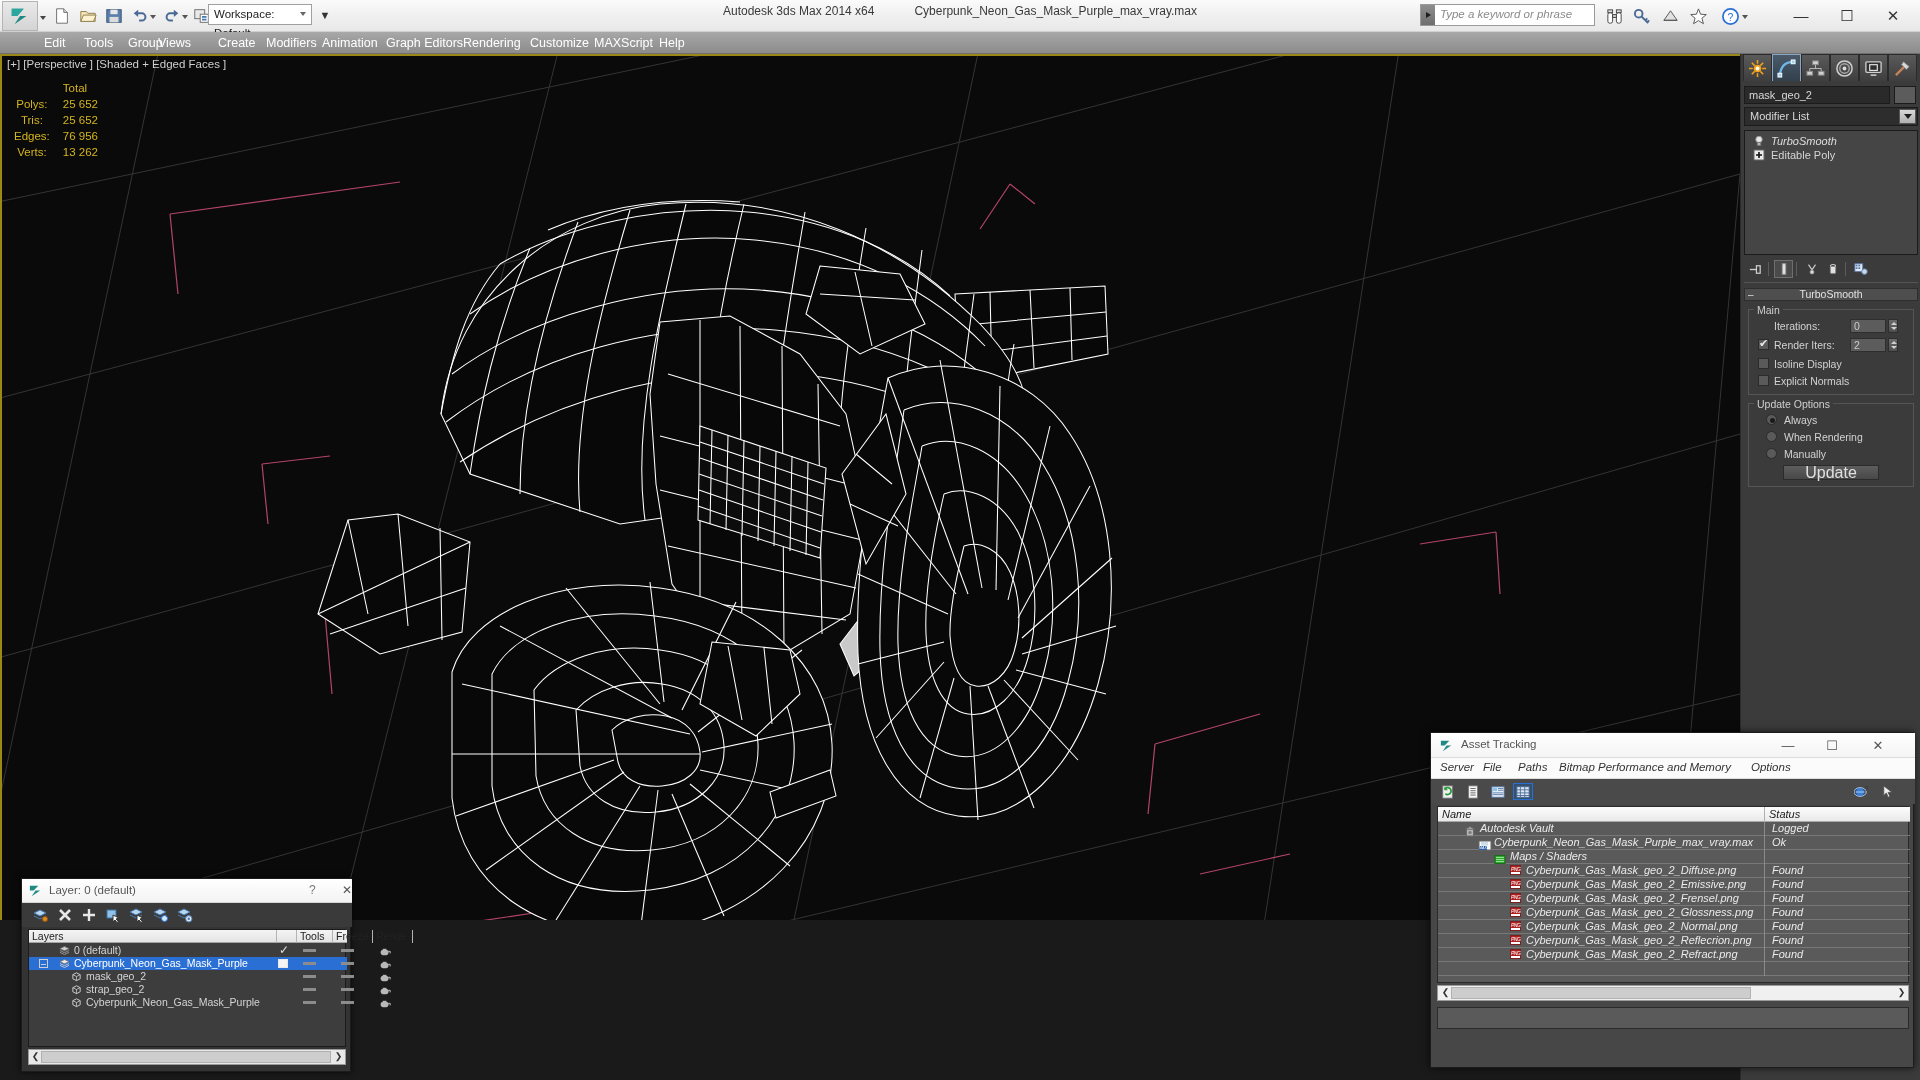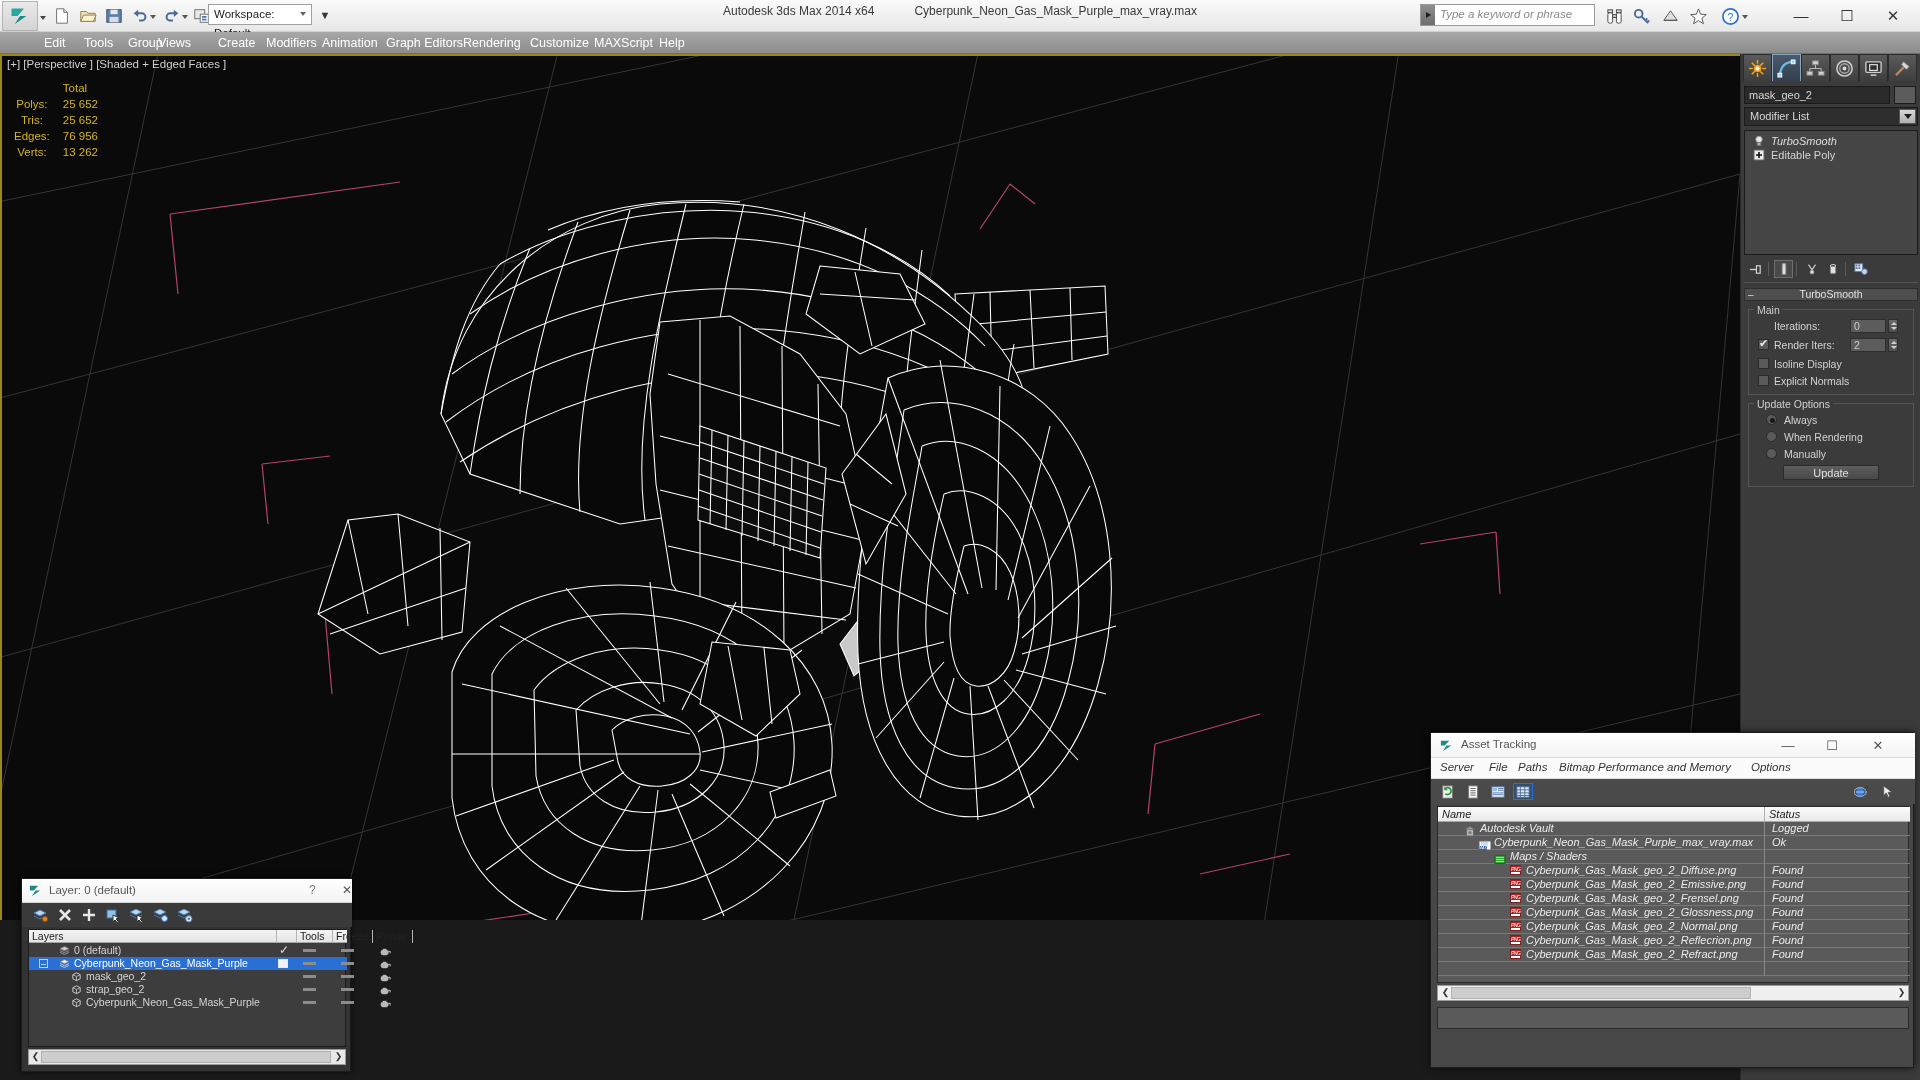--- a/index.html
+++ b/index.html
@@ -122,21 +122,21 @@
   .spinbtns i.dn { bottom:2px; border-top:3px solid #d0d0d0; }
   .cb { position:absolute; width:11px; height:11px; background:#5a5a5a;
     border:1px solid #2b2b2b; }
   .cb.on::after { content:"✔"; position:absolute; left:0px; top:-3px;
     font-size:11px; color:#e8e8e8; }
   .rb { position:absolute; width:11px; height:11px; border-radius:50%;
     background:#5a5a5a; border:1px solid #2b2b2b; }
   .rb.on::after { content:""; position:absolute; left:2.5px; top:2.5px; width:5px; height:5px;
     border-radius:50%; background:#1a1a1a; }
   .btnstd { background:linear-gradient(to bottom,#5e5e5e,#484848); border:1px solid #2b2b2b;
-    font-size:11px; color:#e0e0e0; text-align:center; }
+    font-size:16px; color:#e0e0e0; text-align:center; }
 
   
   #layerdlg { position:absolute; left:21px; top:878px; width:330px; height:194px;
     background:#333; border:1px solid #1c1c1c; box-shadow:0 0 6px rgba(0,0,0,.7); }
   #ld-title { position:absolute; left:0; top:0; width:330px; height:24px;
     background:linear-gradient(to bottom,#ffffff,#f3f3f3); border-bottom:1px solid #d5d5d5; }
   #ld-ticon { position:absolute; left:6px; top:4px; width:15px; height:15px; }
   #ld-ttext { position:absolute; left:27px; top:5px; font-size:11.5px; color:#555; }
   #ld-help { position:absolute; left:287px; top:4px; font-size:12px; color:#777; }
   #ld-close { position:absolute; left:320px; top:4px; font-size:12px; color:#555; }
@@ -883,21 +883,21 @@
         </svg>
     </span>
     <span id="at-ttext">Asset Tracking</span>
     <span class="atwbtn" style="left:338px">—</span>
     <span class="atwbtn" style="left:382px">☐</span>
     <span class="atwbtn" style="left:428px">✕</span>
   </div>
 
   <div id="at-menu">
     <span class="atmi" style="left:9px">Server</span>
-    <span class="atmi" style="left:58px">File</span>
+    <span class="atmi" style="left:52px">File</span>
     <span class="atmi" style="left:87px">Paths</span>
     <span class="atmi" style="left:128px">Bitmap Performance and Memory</span>
     <span class="atmi" style="left:320px">Options</span>
   </div>
 
   <div id="at-toolbar">
     <div class="attb" style="left:7px">
       <svg viewBox="0 0 16 16" width="14" height="14">
           <rect x="2" y="1" width="11" height="14" fill="#f0f0f0" stroke="#777"></rect>
           <path d="M4 5 a4 4 0 1 1 1 5" fill="none" stroke="#2a9a3a" stroke-width="2"></path>

